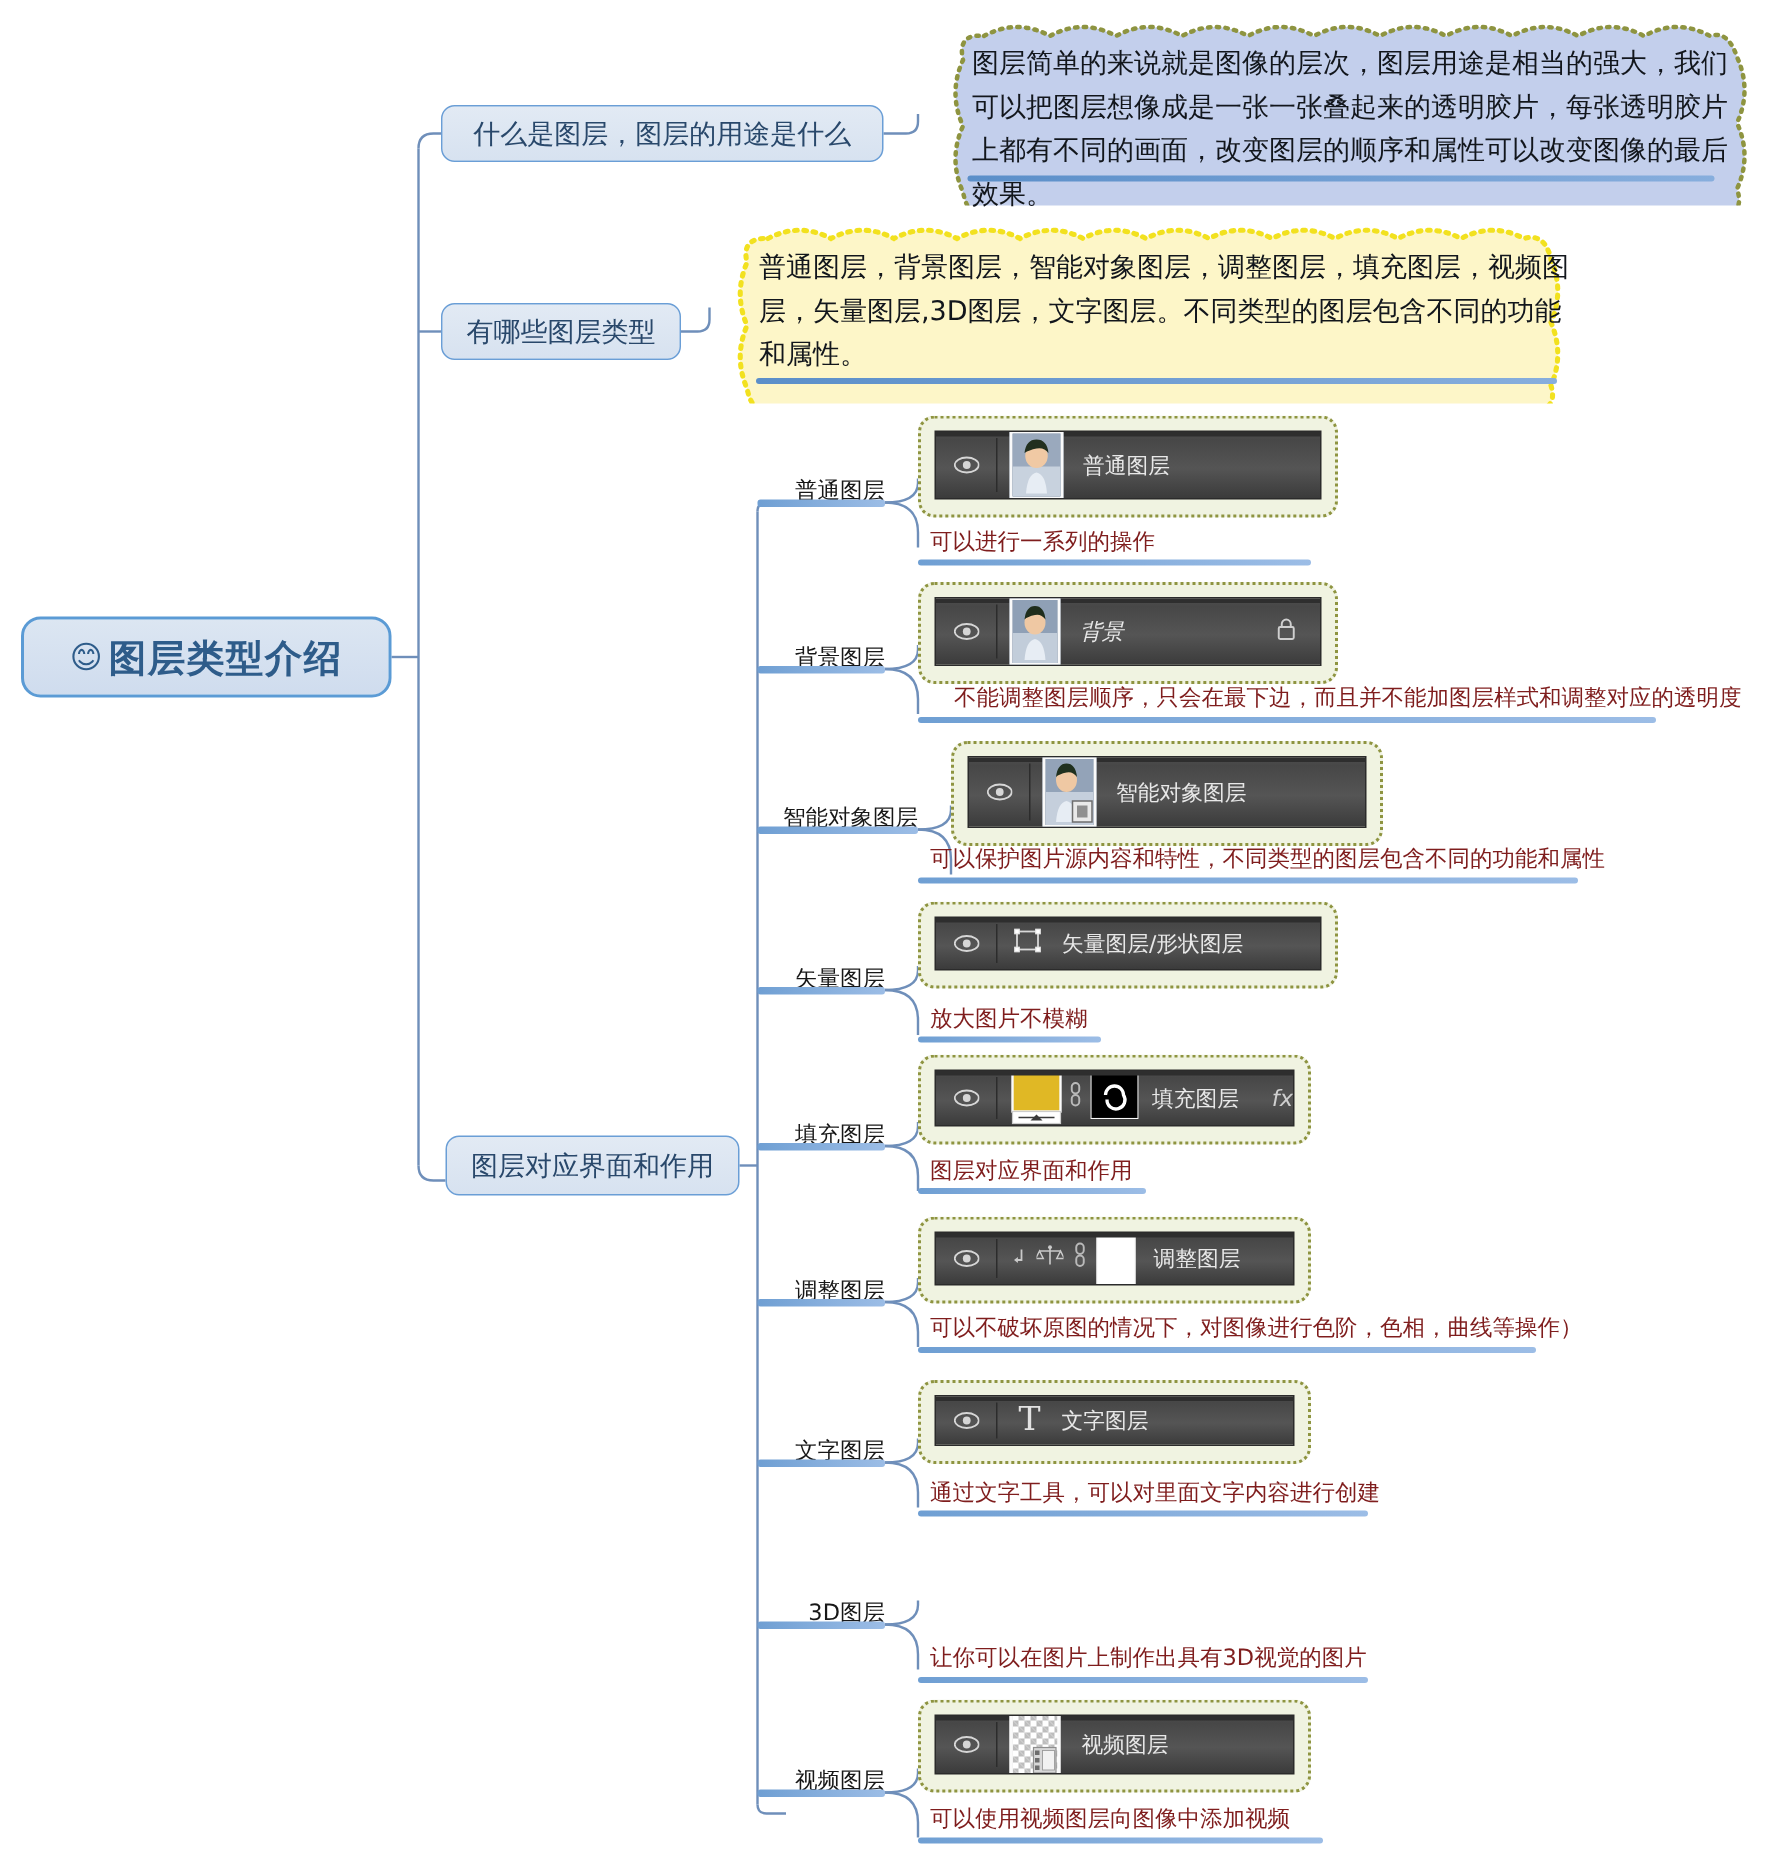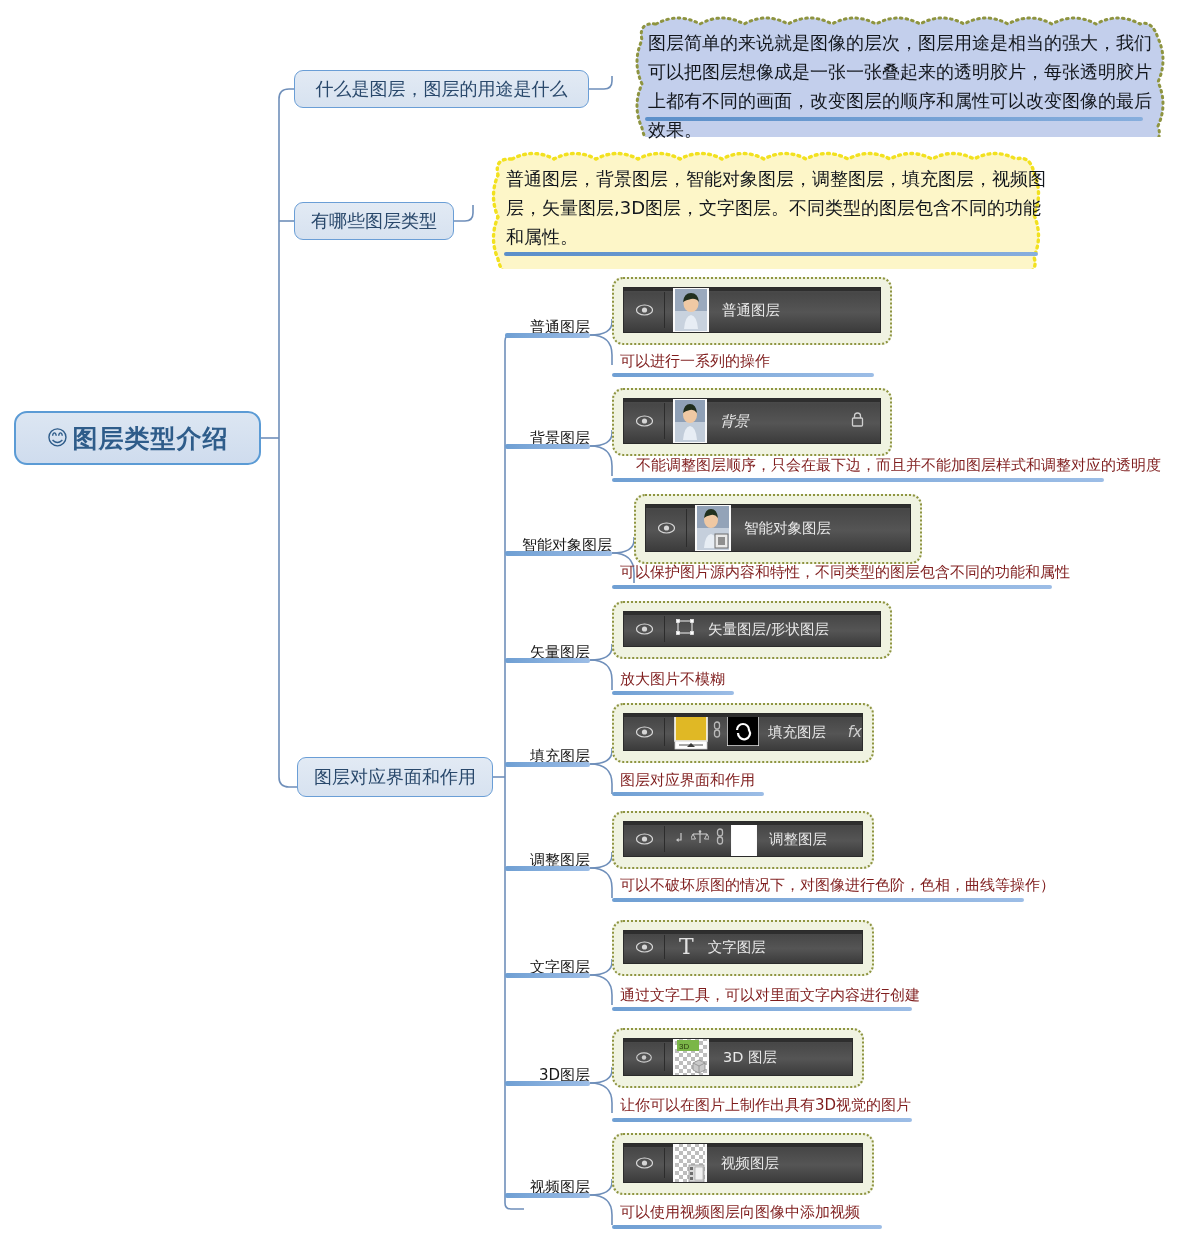--- a/index.html
+++ b/index.html
@@ -486,43 +486,20 @@
   <div class="desc" style="left:620px;top:986px;">
     <span>通过文字工具，可以对里面文字内容进行创建</span>
   </div>
   <div class="desc-underline" style="left:612px;top:1007px;width:300px;"></div>
 
   <div class="sub-label" style="left:490px;top:1066px;width:100px;">
     <span>3D图层</span>
   </div>
   <div class="sub-underline" style="left:505px;top:1081px;width:85px;"></div>
 
-  <div class="ps-box" style="left:612px;top:1028px;width:252px;height:60px;">
-    <div class="ps-panel">
-      <div class="eye">
-        <svg width="16" height="11" viewBox="0 0 17 12">
-            <ellipse cx="8.5" cy="6" rx="8" ry="5" fill="none" stroke="#cdcdcd" stroke-width="1.2"></ellipse>
-            <circle cx="8.5" cy="6" r="2.4" fill="#cdcdcd"></circle>
-          </svg>
-      </div>
-      <div class="divider"></div>
-      <div class="thumb checker" style="width:32px;height:40px;border:2px solid #fafafa;background-color:#ffffff;">
-        <svg width="100%" height="100%" viewBox="0 0 32 40" preserveAspectRatio="none">
-          <rect x="2" y="3" width="22" height="11" fill="#7ab648"></rect>
-          <text x="4" y="12" font-size="8" fill="#2f3f12" font-family="sans-serif">3D</text>
-          <g>
-            <path d="M18 26 L24 23 L30 26 L30 33 L24 36 L18 33 Z" fill="#c9c9c9" stroke="#8c8c8c" stroke-width="0.8"></path>
-            <path d="M18 26 L24 29 L30 26" fill="none" stroke="#8c8c8c" stroke-width="0.8"></path>
-            <path d="M24 29 L24 36" fill="none" stroke="#8c8c8c" stroke-width="0.8"></path>
-          </g>
-        </svg>
-      </div>
-      <div class="ps-name" style="margin-left:14px;">3D 图层</div>
-    </div>
-  </div>
 
   <div class="desc" style="left:620px;top:1096px;">
     <span>让你可以在图片上制作出具有3D视觉的图片</span>
   </div>
   <div class="desc-underline" style="left:612px;top:1118px;width:300px;"></div>
 
   <div class="sub-label" style="left:490px;top:1178px;width:100px;">
     <span>视频图层</span>
   </div>
   <div class="sub-underline" style="left:505px;top:1193px;width:85px;"></div>

